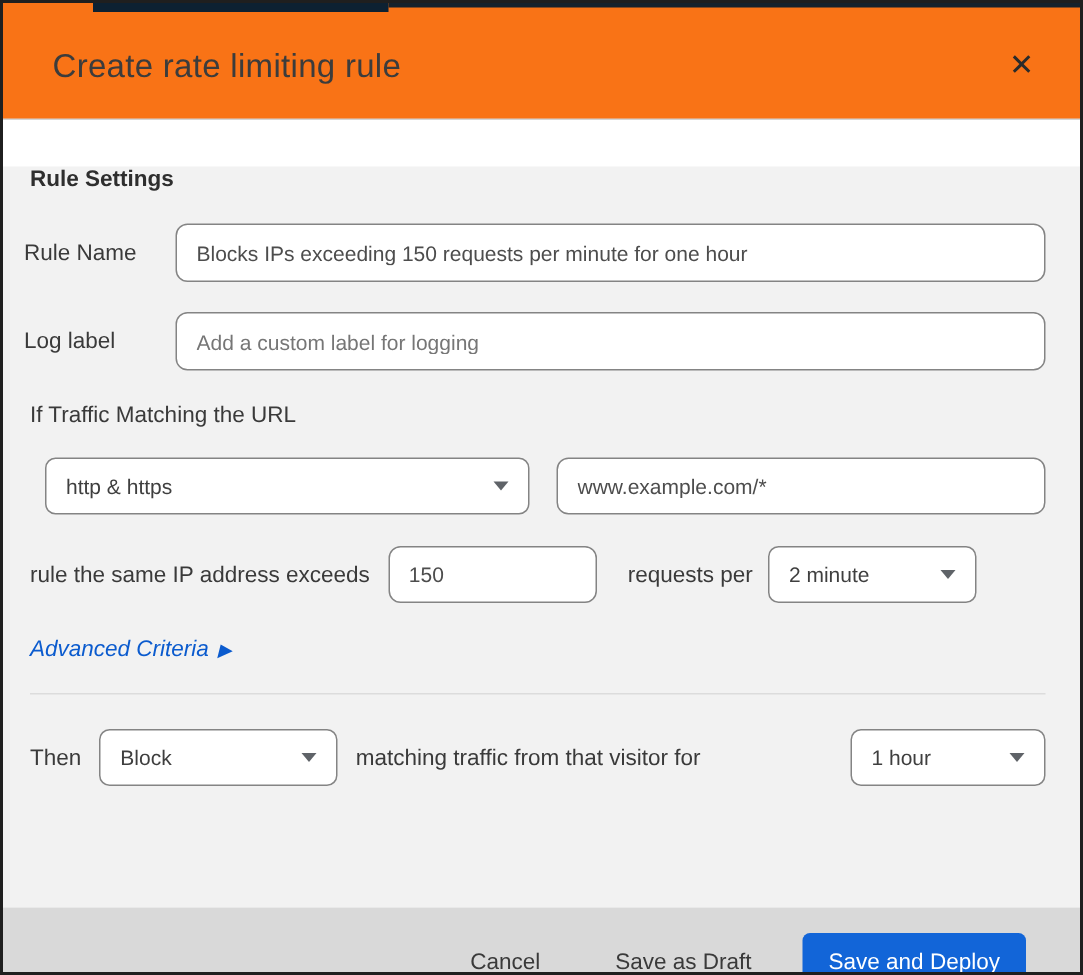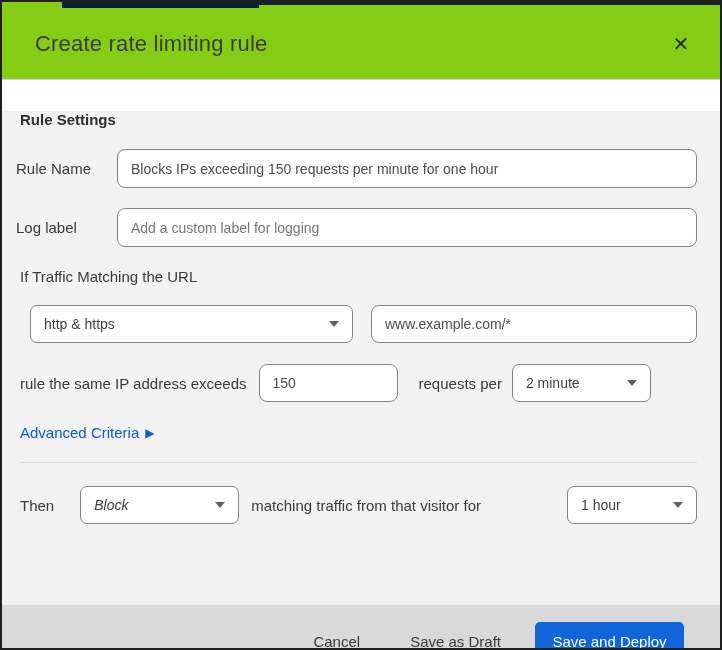--- a/index.html
+++ b/index.html
@@ -22,21 +22,21 @@
     background: #0d2132;
   }
   .sliver-right {
     position: absolute; top: 0; left: 257px;
     width: 461px; height: 3px;
     background: #16222c;
   }
 
   .dialog-header {
     height: 78px;
-    background: #84cc16;
+    background: #f97316;
     display: flex;
     align-items: center;
     padding: 6px 24px 0 33px;
     border-bottom: 1px solid #d4d4d4;
   }
   .dialog-title {
     font-size: 22px;
     font-weight: 400;
     color: #3c3c3c;
     letter-spacing: 0.2px;
@@ -140,40 +140,41 @@
   .period-select { width: 139px; margin-left: 10px; }
 
   .advanced-link {
     display: inline-flex;
     align-items: center;
     margin: 22px 0 0 4px;
     font-size: 15px;
     color: #0b5bce;
     cursor: pointer;
     text-decoration: none;
+    font-style: italic;
   }
   .advanced-link .arrow {
     margin-left: 6px;
     font-size: 12px;
     line-height: 1;
   }
 
   .section-divider {
     margin: 20px 0 0 4px;
     border: none;
     border-top: 1px solid #dcdcdc;
   }
 
   .action-row {
     display: flex;
     align-items: center;
     margin: 23px 0 0 4px;
     font-size: 15px;
   }
-  .action-select { width: 159px; margin-left: 26px; font-style: italic; }
+  .action-select { width: 159px; margin-left: 12px; }
   .action-middle { margin-left: 12px; }
   .duration-select { width: 130px; margin-left: auto; }
 
   .dialog-footer {
     background: #d9d9d9;
     height: 73px;
     display: flex;
     align-items: center;
     justify-content: flex-end;
     padding-right: 36px;

